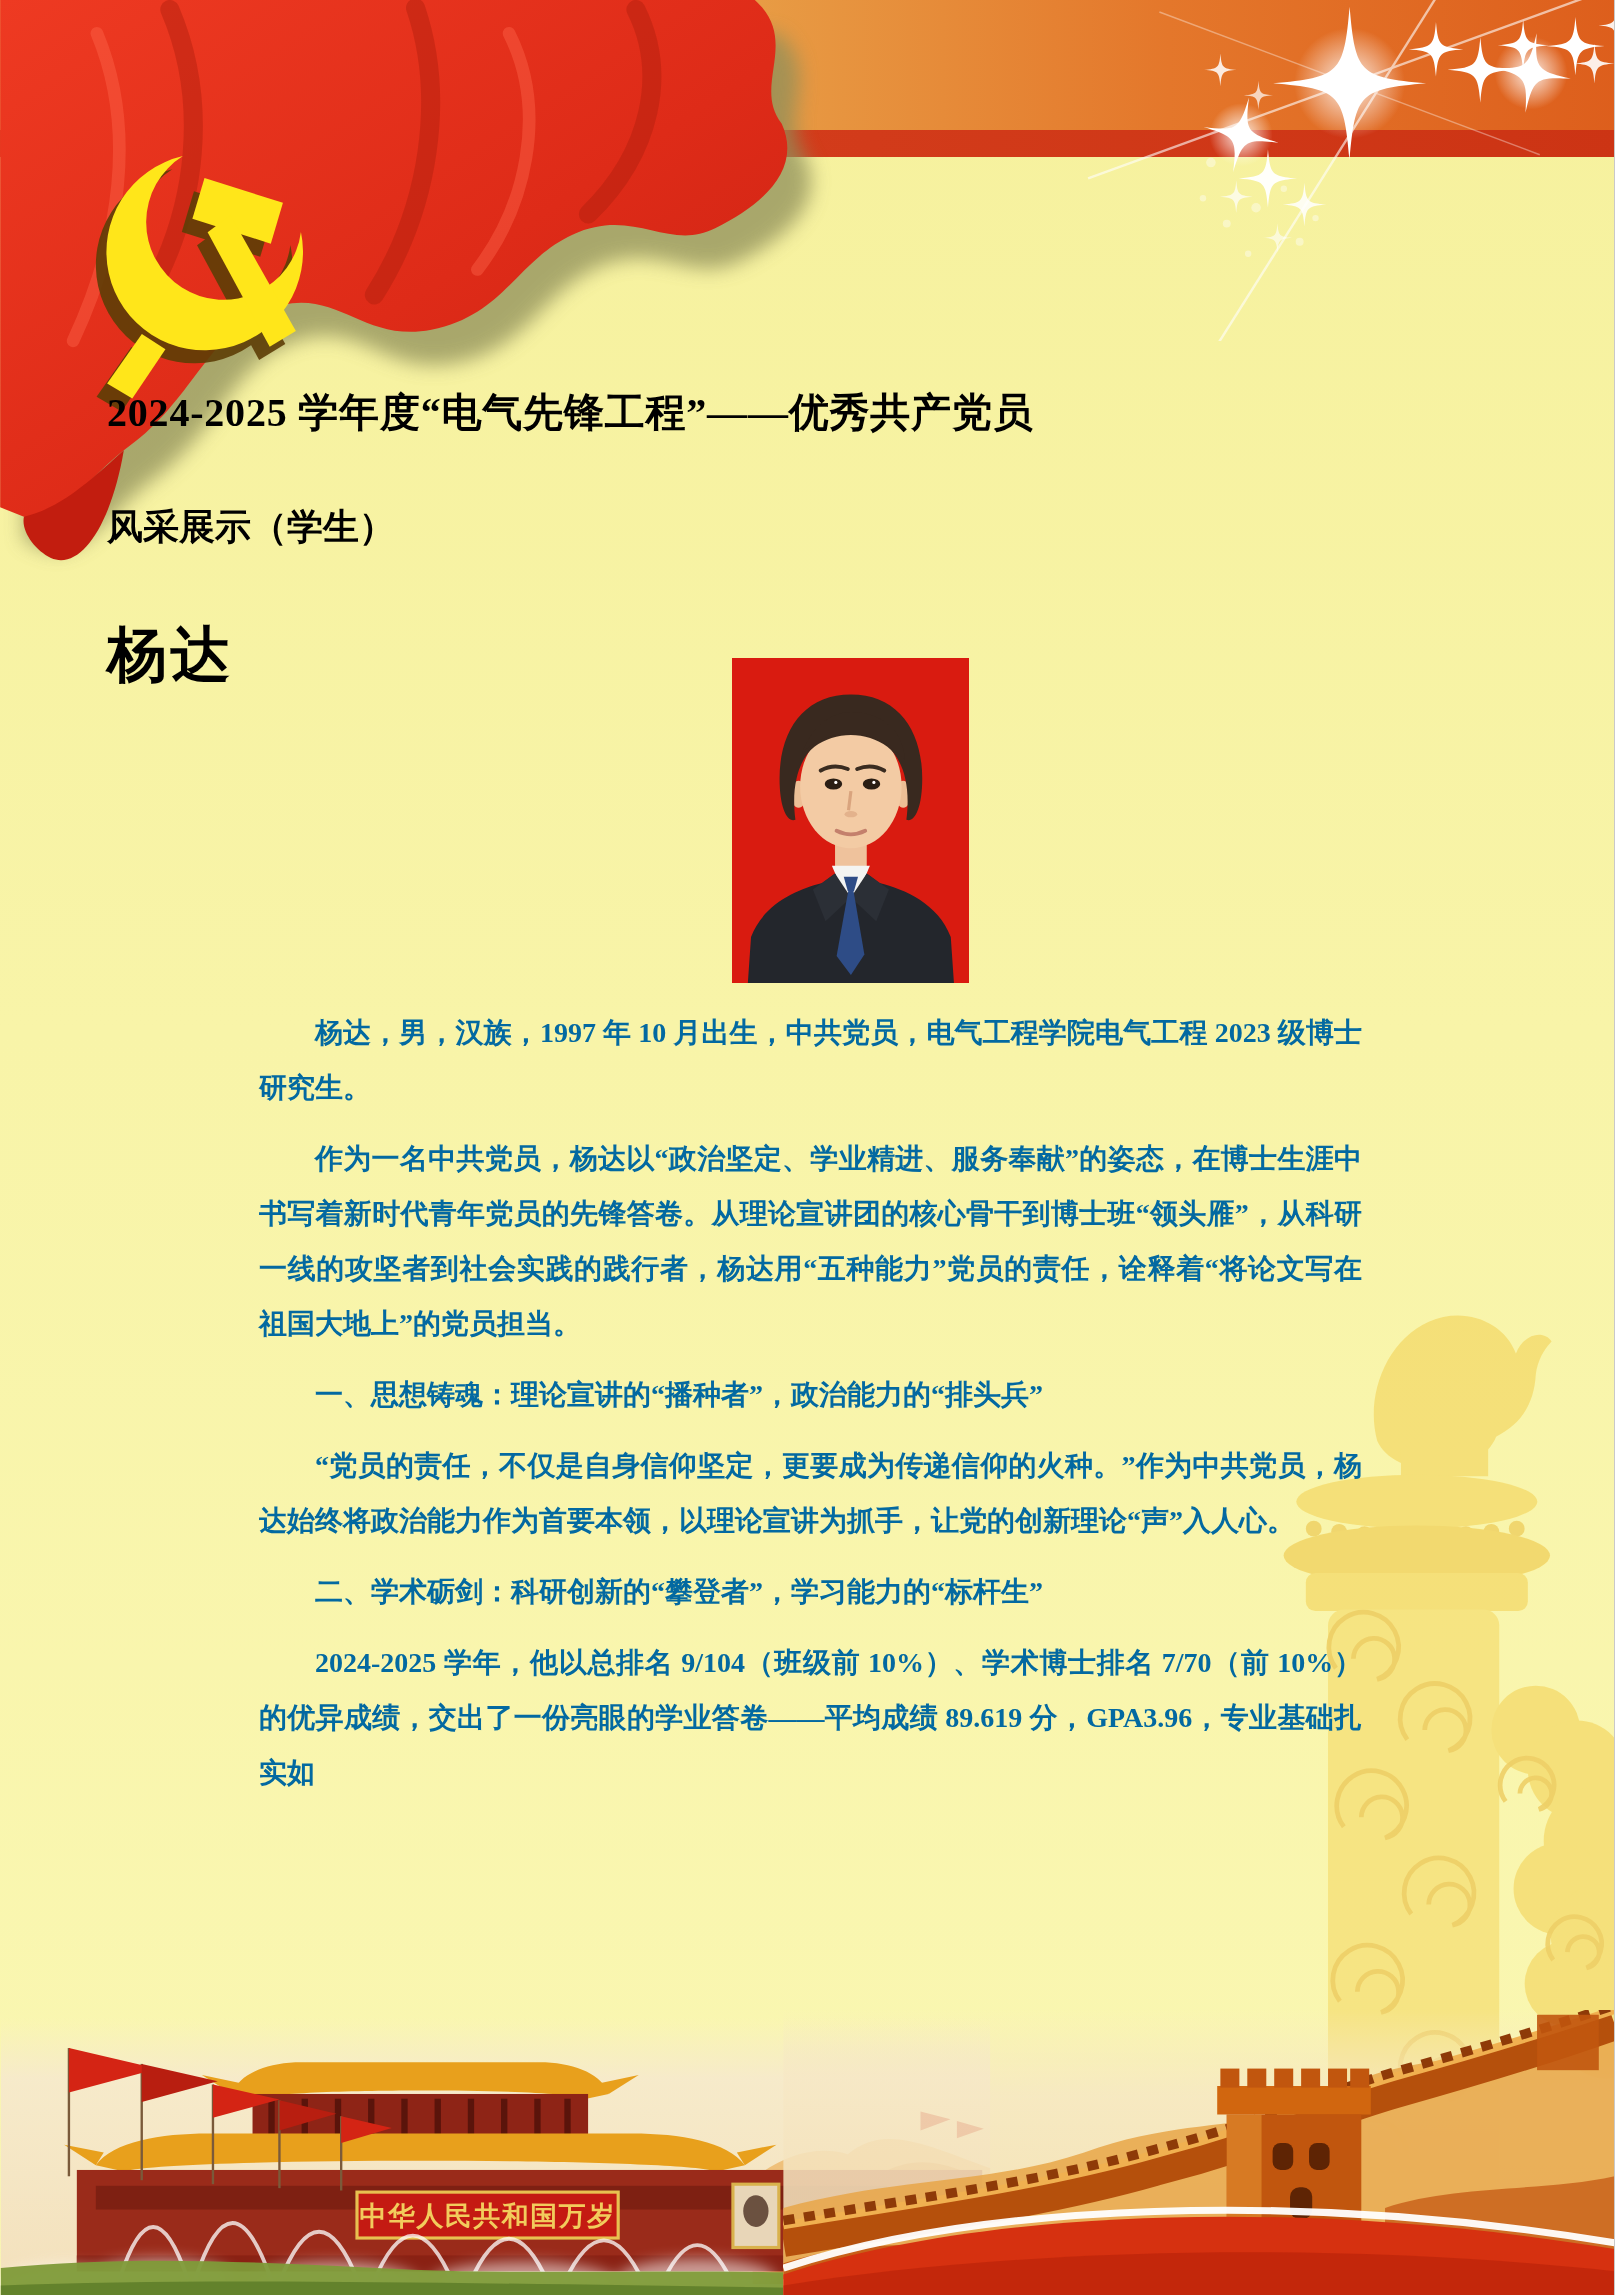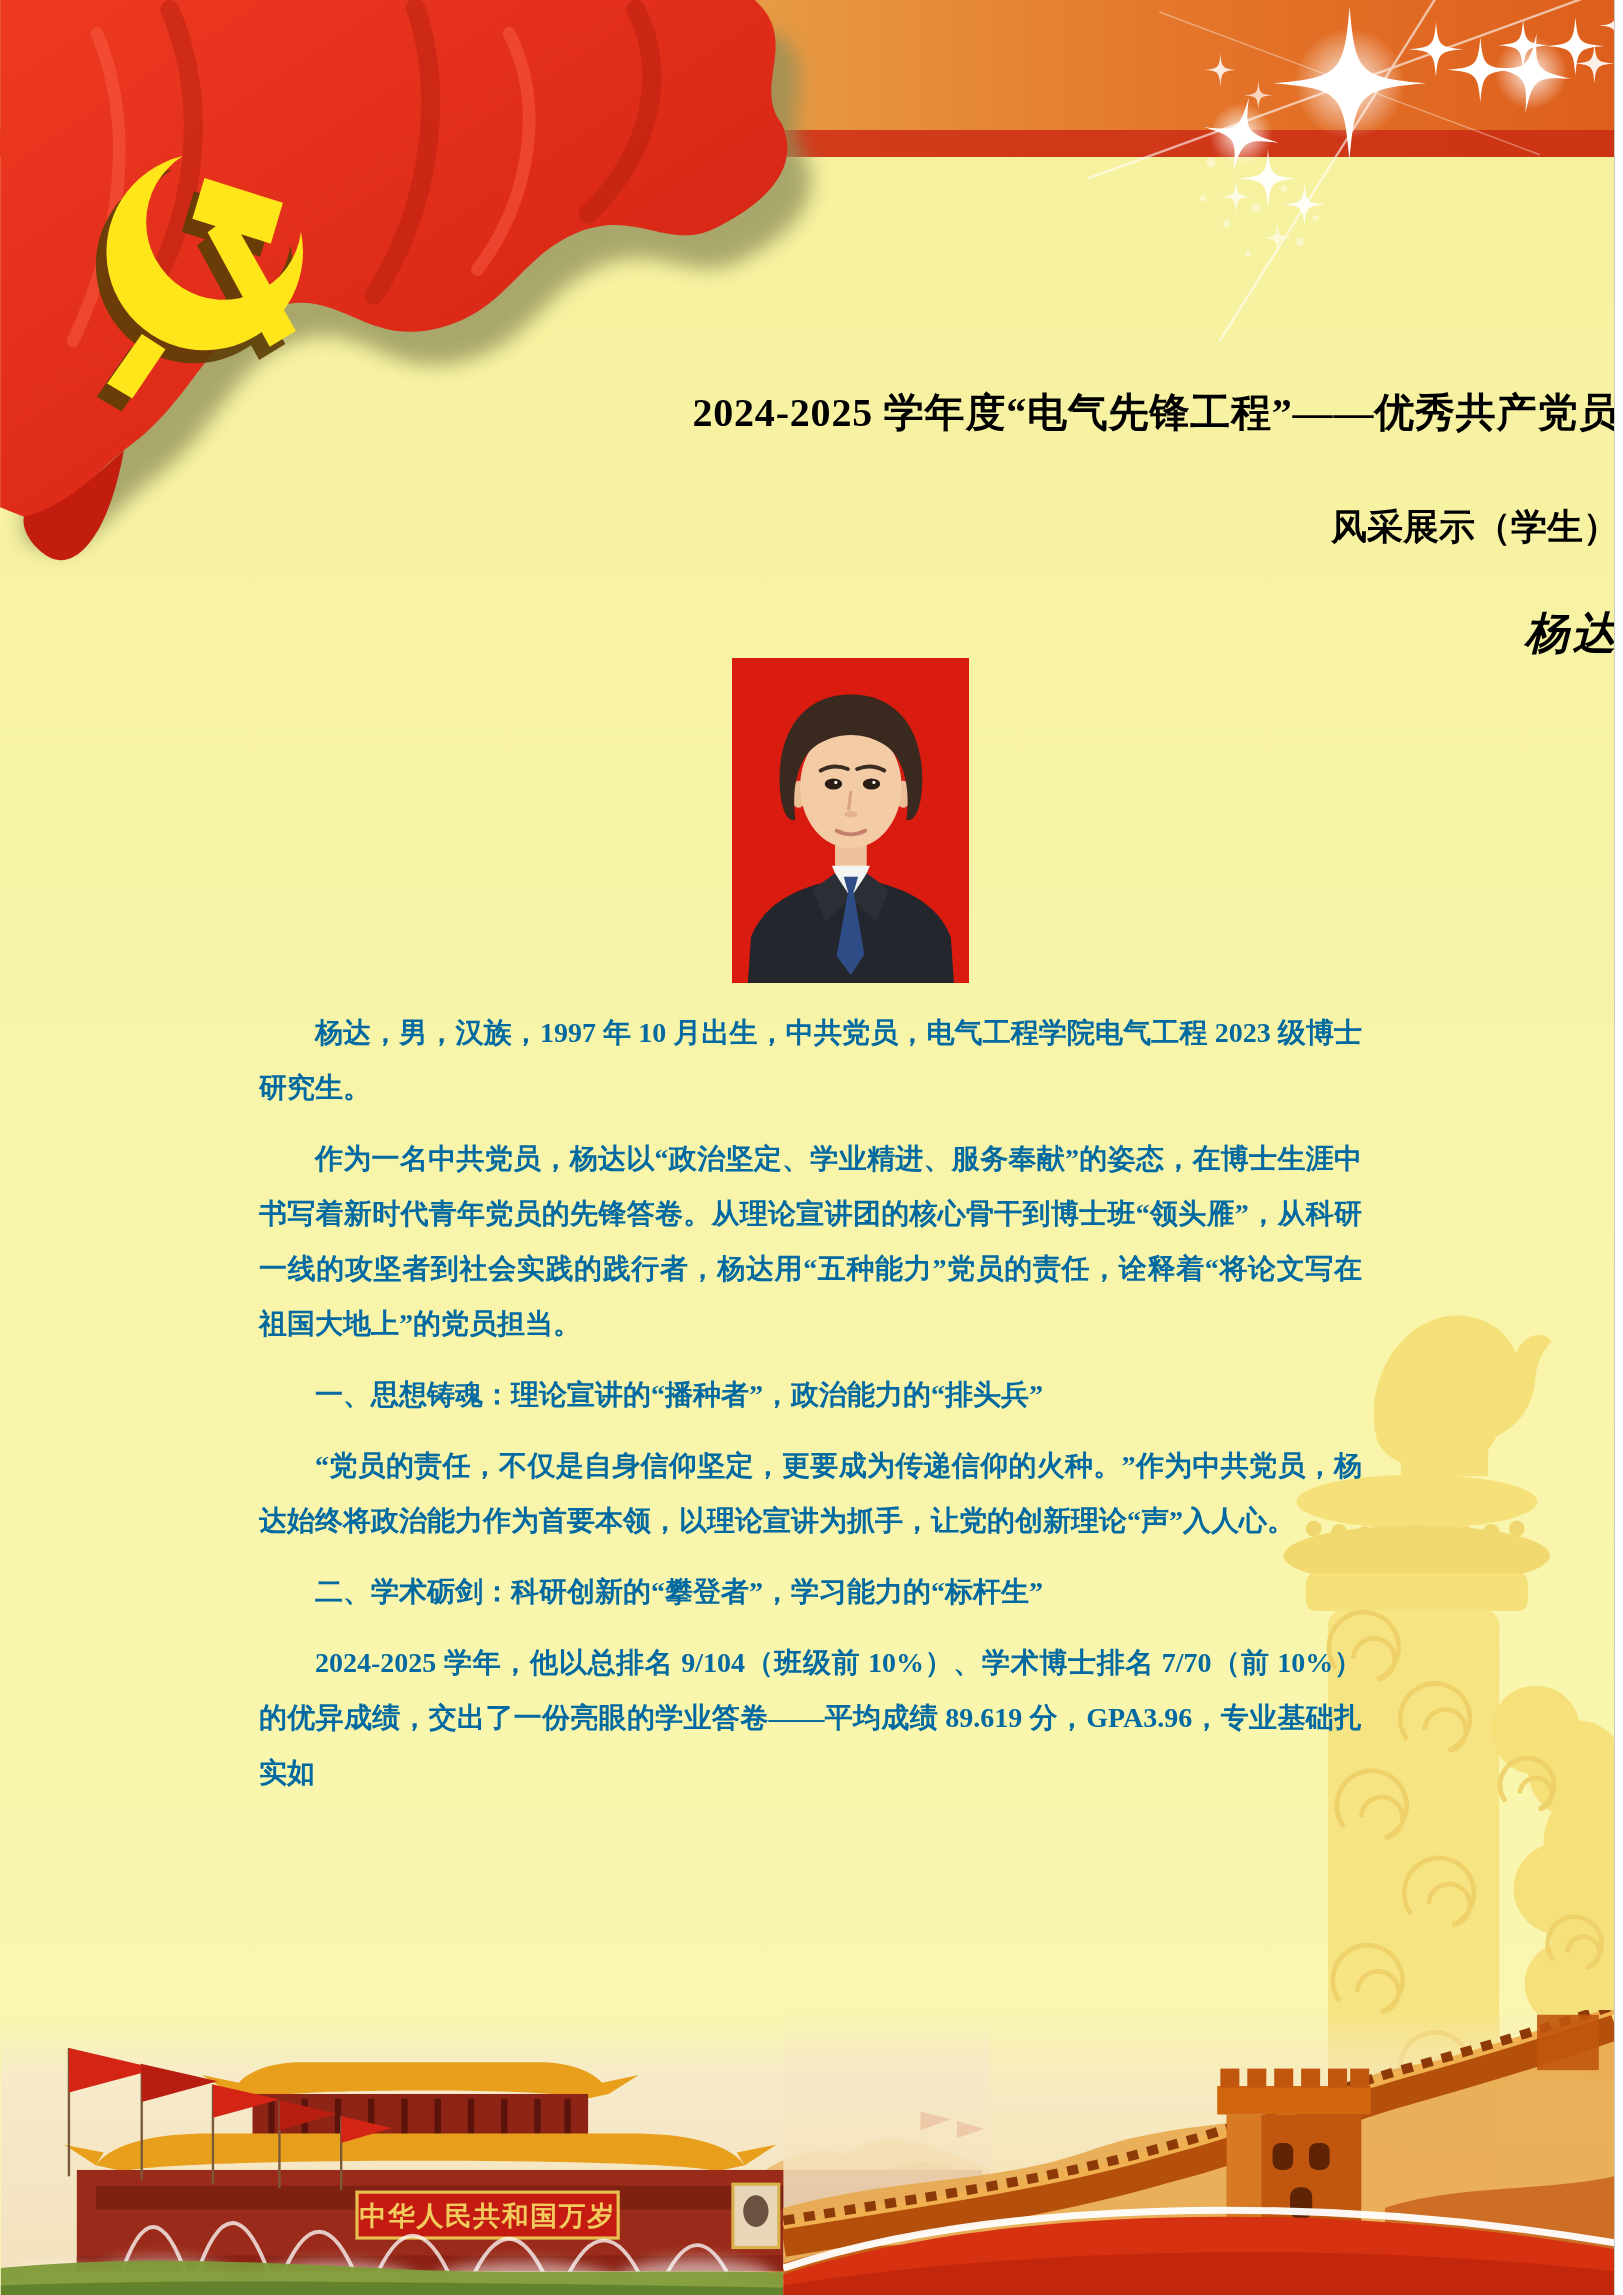--- a/index.html
+++ b/index.html
@@ -12,25 +12,25 @@
     background:linear-gradient(90deg,#ECC06F 0%,#E9A84D 38%,#E4772B 72%,#DD5E1C 100%);}
   .strip{position:absolute;top:130px;left:0;width:1623px;height:27px;z-index:1;
     background:linear-gradient(90deg,#D94321,#CC3414);}
   .sparkles{position:absolute;top:0;left:0;z-index:2;pointer-events:none;}
   .flag{position:absolute;top:0;left:0;z-index:3;pointer-events:none;}
   .huabiao{position:absolute;top:1286px;right:0;z-index:2;opacity:.5;pointer-events:none;}
   .tiananmen{position:absolute;left:0;bottom:0;z-index:4;pointer-events:none;}
   .greatwall{position:absolute;right:8px;bottom:0;z-index:4;pointer-events:none;}
   .right-edge{position:absolute;top:0;right:0;width:8px;height:2295px;background:#FFFFFF;
     border-left:1.6px solid #C9C9C9;z-index:50;}
-  .heading-wrap{position:absolute;left:107px;width:1512px;text-align:right;z-index:10;
+  .heading-wrap{position:absolute;left:107px;width:1512px;text-align:left;z-index:10;
     font-weight:bold;line-height:1;}
   .title1{top:366px;font-size:40px;letter-spacing:0.8px;}
   .title2{top:485px;font-size:36px;}
-  .pname{top:575px;font-size:44px;letter-spacing:3.2px;font-style:italic;}
+  .pname{top:575px;font-size:60px;letter-spacing:3.2px;}
   .photo{position:absolute;left:732px;top:658px;width:237px;height:325px;z-index:10;}
   .bodytext{position:absolute;left:243px;top:989px;width:1135px;z-index:10;}
   .bodytext p{margin:16px;font-size:28px;line-height:55px;font-weight:bold;
     text-align:justify;text-indent:2em;color:#0369a1;}
 </style>
 </head>
 <body>
 
 <div class="band"></div>
 

